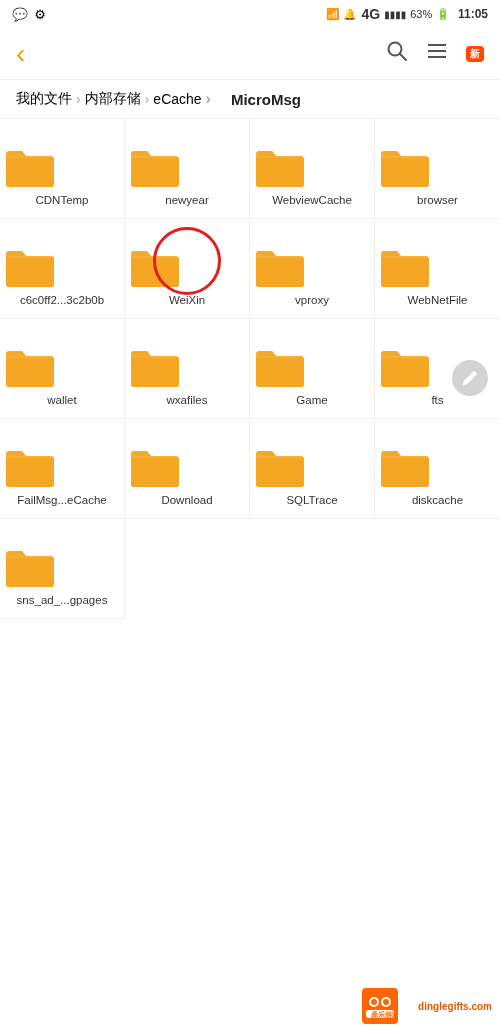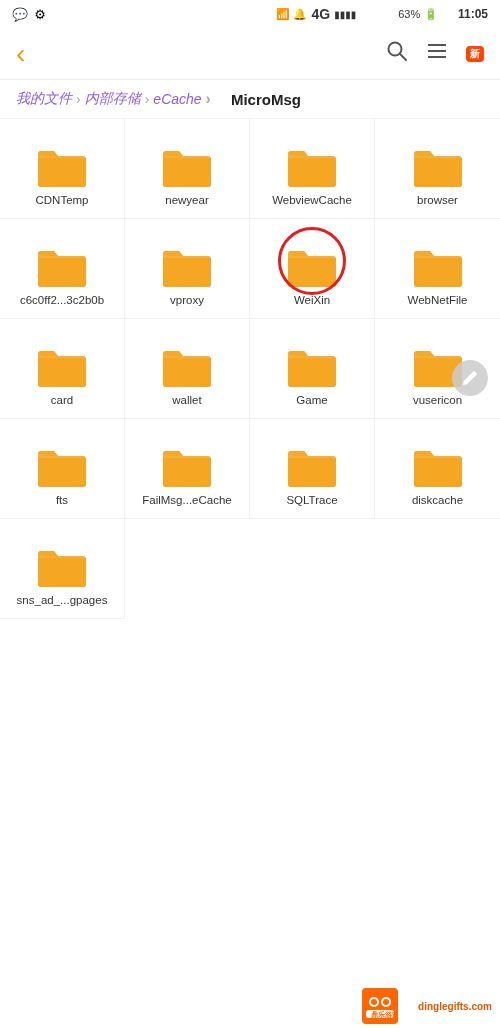--- a/index.html
+++ b/index.html
@@ -79,22 +79,21 @@
     .breadcrumb {
       display: flex;
       align-items: center;
       padding: 10px 16px;
       font-size: 14px;
       color: #555;
       background: #fff;
       flex-wrap: wrap;
     }
     .breadcrumb-item {
-      color: #8b5cf6;
-      font-style: italic;
+      color: #000000;
     }
     .breadcrumb-separator {
       margin: 0 4px;
       color: #aaa;
     }
     .breadcrumb-current {
       color: #222;
       font-weight: bold;
       font-size: 15px;
       padding-left: 16px;
@@ -102,21 +101,20 @@
 
     
     .file-grid {
       display: grid;
       grid-template-columns: repeat(4, 1fr);
       border-top: 1px solid #f0f0f0;
     }
     .file-item {
       display: flex;
       flex-direction: column;
-      align-items: center;
       justify-content: flex-end;
       padding: 14px 4px 10px;
       border-bottom: 1px solid #f0f0f0;
       border-right: 1px solid #f0f0f0;
       position: relative;
       min-height: 100px;
       cursor: pointer;
     }
     .file-item:nth-child(4n) {
       border-right: none;
@@ -197,23 +195,23 @@
 <div class="status-bar">
   <div class="status-left">
     <span class="status-icon">💬</span>
     <span class="status-icon">⚙</span>
   </div>
   <div class="status-right">
     <span style="font-size:11px;">📶</span>
     <span style="font-size:11px;">🔔</span>
     <span style="font-size:14px;font-weight:bold;">4G</span>
     <span style="font-size:10px;">▮▮▮▮</span>
-    <span style="font-size:11px;margin-left:38px;">63%</span>
+    <span style="font-size:11px;">63%</span>
     <span style="font-size:11px;">🔋</span>
-    <span style="font-size:12px;font-weight:bold;margin-left:16px;">11:05</span>
+    <span style="font-size:12px;font-weight:bold;margin-left:4px;">11:05</span>
   </div>
 </div>
 
 <div class="nav-bar">
   <div class="nav-left">
     <span class="nav-back" style="font-size:28px;color:#e8a000;font-weight:300;">‹</span>
   </div>
   <div class="nav-right">
     <span class="nav-icon">
       <svg width="22" height="22" viewBox="0 0 22 22" fill="none" xmlns="http://www.w3.org/2000/svg">
@@ -282,86 +280,86 @@
     <path d="M2 10 C2 8 3.5 7 5 7 L18 7 L22 12 L10 12 Z" fill="#f5a623" opacity="0.7"></path>
   </svg></div>
       <span class="file-name">c6c0ff2...3c2b0b</span>
     </div>
     <div class="file-item">
       <div class="folder-icon"><svg viewBox="0 0 52 44" xmlns="http://www.w3.org/2000/svg">
     <path d="M2 10 C2 8 3.5 7 5 7 L18 7 L22 12 L47 12 C49 12 50 13.5 50 15 L50 40 C50 42 49 43 47 43 L5 43 C3 43 2 42 2 40 Z" fill="#f5a623" opacity="0.9"></path>
     <path d="M2 14 L50 14 L50 40 C50 42 49 43 47 43 L5 43 C3 43 2 42 2 40 Z" fill="#f5a623"></path>
     <path d="M2 10 C2 8 3.5 7 5 7 L18 7 L22 12 L10 12 Z" fill="#f5a623" opacity="0.7"></path>
   </svg></div>
-      <span class="file-name">vproxy</span>
-    </div>
-    <div class="file-item">
-      <div class="folder-icon"><svg viewBox="0 0 52 44" xmlns="http://www.w3.org/2000/svg">
-    <path d="M2 10 C2 8 3.5 7 5 7 L18 7 L22 12 L47 12 C49 12 50 13.5 50 15 L50 40 C50 42 49 43 47 43 L5 43 C3 43 2 42 2 40 Z" fill="#f5a623" opacity="0.9"></path>
-    <path d="M2 14 L50 14 L50 40 C50 42 49 43 47 43 L5 43 C3 43 2 42 2 40 Z" fill="#f5a623"></path>
-    <path d="M2 10 C2 8 3.5 7 5 7 L18 7 L22 12 L10 12 Z" fill="#f5a623" opacity="0.7"></path>
-  </svg></div>
       <span class="file-name">WeiXin</span>
       <div class="weixin-highlight"></div>
     </div>
     <div class="file-item">
       <div class="folder-icon"><svg viewBox="0 0 52 44" xmlns="http://www.w3.org/2000/svg">
     <path d="M2 10 C2 8 3.5 7 5 7 L18 7 L22 12 L47 12 C49 12 50 13.5 50 15 L50 40 C50 42 49 43 47 43 L5 43 C3 43 2 42 2 40 Z" fill="#f5a623" opacity="0.9"></path>
     <path d="M2 14 L50 14 L50 40 C50 42 49 43 47 43 L5 43 C3 43 2 42 2 40 Z" fill="#f5a623"></path>
     <path d="M2 10 C2 8 3.5 7 5 7 L18 7 L22 12 L10 12 Z" fill="#f5a623" opacity="0.7"></path>
   </svg></div>
+      <span class="file-name">vproxy</span>
+    </div>
+    <div class="file-item">
+      <div class="folder-icon"><svg viewBox="0 0 52 44" xmlns="http://www.w3.org/2000/svg">
+    <path d="M2 10 C2 8 3.5 7 5 7 L18 7 L22 12 L47 12 C49 12 50 13.5 50 15 L50 40 C50 42 49 43 47 43 L5 43 C3 43 2 42 2 40 Z" fill="#f5a623" opacity="0.9"></path>
+    <path d="M2 14 L50 14 L50 40 C50 42 49 43 47 43 L5 43 C3 43 2 42 2 40 Z" fill="#f5a623"></path>
+    <path d="M2 10 C2 8 3.5 7 5 7 L18 7 L22 12 L10 12 Z" fill="#f5a623" opacity="0.7"></path>
+  </svg></div>
       <span class="file-name">WebNetFile</span>
     </div>
     <div class="file-item">
       <div class="folder-icon"><svg viewBox="0 0 52 44" xmlns="http://www.w3.org/2000/svg">
     <path d="M2 10 C2 8 3.5 7 5 7 L18 7 L22 12 L47 12 C49 12 50 13.5 50 15 L50 40 C50 42 49 43 47 43 L5 43 C3 43 2 42 2 40 Z" fill="#f5a623" opacity="0.9"></path>
     <path d="M2 14 L50 14 L50 40 C50 42 49 43 47 43 L5 43 C3 43 2 42 2 40 Z" fill="#f5a623"></path>
     <path d="M2 10 C2 8 3.5 7 5 7 L18 7 L22 12 L10 12 Z" fill="#f5a623" opacity="0.7"></path>
   </svg></div>
-      <span class="file-name">card</span>
-    </div>
-    <div class="file-item">
-      <div class="folder-icon"><svg viewBox="0 0 52 44" xmlns="http://www.w3.org/2000/svg">
-    <path d="M2 10 C2 8 3.5 7 5 7 L18 7 L22 12 L47 12 C49 12 50 13.5 50 15 L50 40 C50 42 49 43 47 43 L5 43 C3 43 2 42 2 40 Z" fill="#f5a623" opacity="0.9"></path>
-    <path d="M2 14 L50 14 L50 40 C50 42 49 43 47 43 L5 43 C3 43 2 42 2 40 Z" fill="#f5a623"></path>
-    <path d="M2 10 C2 8 3.5 7 5 7 L18 7 L22 12 L10 12 Z" fill="#f5a623" opacity="0.7"></path>
-  </svg></div>
       <span class="file-name">wallet</span>
     </div>
     <div class="file-item">
       <div class="folder-icon"><svg viewBox="0 0 52 44" xmlns="http://www.w3.org/2000/svg">
     <path d="M2 10 C2 8 3.5 7 5 7 L18 7 L22 12 L47 12 C49 12 50 13.5 50 15 L50 40 C50 42 49 43 47 43 L5 43 C3 43 2 42 2 40 Z" fill="#f5a623" opacity="0.9"></path>
     <path d="M2 14 L50 14 L50 40 C50 42 49 43 47 43 L5 43 C3 43 2 42 2 40 Z" fill="#f5a623"></path>
     <path d="M2 10 C2 8 3.5 7 5 7 L18 7 L22 12 L10 12 Z" fill="#f5a623" opacity="0.7"></path>
   </svg></div>
+      <span class="file-name">wxafiles</span>
+    </div>
+    <div class="file-item">
+      <div class="folder-icon"><svg viewBox="0 0 52 44" xmlns="http://www.w3.org/2000/svg">
+    <path d="M2 10 C2 8 3.5 7 5 7 L18 7 L22 12 L47 12 C49 12 50 13.5 50 15 L50 40 C50 42 49 43 47 43 L5 43 C3 43 2 42 2 40 Z" fill="#f5a623" opacity="0.9"></path>
+    <path d="M2 14 L50 14 L50 40 C50 42 49 43 47 43 L5 43 C3 43 2 42 2 40 Z" fill="#f5a623"></path>
+    <path d="M2 10 C2 8 3.5 7 5 7 L18 7 L22 12 L10 12 Z" fill="#f5a623" opacity="0.7"></path>
+  </svg></div>
       <span class="file-name">Game</span>
     </div>
     <div class="file-item">
       <div class="folder-icon"><svg viewBox="0 0 52 44" xmlns="http://www.w3.org/2000/svg">
     <path d="M2 10 C2 8 3.5 7 5 7 L18 7 L22 12 L47 12 C49 12 50 13.5 50 15 L50 40 C50 42 49 43 47 43 L5 43 C3 43 2 42 2 40 Z" fill="#f5a623" opacity="0.9"></path>
     <path d="M2 14 L50 14 L50 40 C50 42 49 43 47 43 L5 43 C3 43 2 42 2 40 Z" fill="#f5a623"></path>
     <path d="M2 10 C2 8 3.5 7 5 7 L18 7 L22 12 L10 12 Z" fill="#f5a623" opacity="0.7"></path>
   </svg></div>
-      <span class="file-name">vusericon</span>
-    </div>
-    <div class="file-item">
-      <div class="folder-icon"><svg viewBox="0 0 52 44" xmlns="http://www.w3.org/2000/svg">
-    <path d="M2 10 C2 8 3.5 7 5 7 L18 7 L22 12 L47 12 C49 12 50 13.5 50 15 L50 40 C50 42 49 43 47 43 L5 43 C3 43 2 42 2 40 Z" fill="#f5a623" opacity="0.9"></path>
-    <path d="M2 14 L50 14 L50 40 C50 42 49 43 47 43 L5 43 C3 43 2 42 2 40 Z" fill="#f5a623"></path>
-    <path d="M2 10 C2 8 3.5 7 5 7 L18 7 L22 12 L10 12 Z" fill="#f5a623" opacity="0.7"></path>
-  </svg></div>
       <span class="file-name">fts</span>
     </div>
     <div class="file-item">
       <div class="folder-icon"><svg viewBox="0 0 52 44" xmlns="http://www.w3.org/2000/svg">
     <path d="M2 10 C2 8 3.5 7 5 7 L18 7 L22 12 L47 12 C49 12 50 13.5 50 15 L50 40 C50 42 49 43 47 43 L5 43 C3 43 2 42 2 40 Z" fill="#f5a623" opacity="0.9"></path>
     <path d="M2 14 L50 14 L50 40 C50 42 49 43 47 43 L5 43 C3 43 2 42 2 40 Z" fill="#f5a623"></path>
     <path d="M2 10 C2 8 3.5 7 5 7 L18 7 L22 12 L10 12 Z" fill="#f5a623" opacity="0.7"></path>
   </svg></div>
       <span class="file-name">FailMsg...eCache</span>
+    </div>
+    <div class="file-item">
+      <div class="folder-icon"><svg viewBox="0 0 52 44" xmlns="http://www.w3.org/2000/svg">
+    <path d="M2 10 C2 8 3.5 7 5 7 L18 7 L22 12 L47 12 C49 12 50 13.5 50 15 L50 40 C50 42 49 43 47 43 L5 43 C3 43 2 42 2 40 Z" fill="#f5a623" opacity="0.9"></path>
+    <path d="M2 14 L50 14 L50 40 C50 42 49 43 47 43 L5 43 C3 43 2 42 2 40 Z" fill="#f5a623"></path>
+    <path d="M2 10 C2 8 3.5 7 5 7 L18 7 L22 12 L10 12 Z" fill="#f5a623" opacity="0.7"></path>
+  </svg></div>
+      <span class="file-name">Download</span>
     </div>
     <div class="file-item">
       <div class="folder-icon"><svg viewBox="0 0 52 44" xmlns="http://www.w3.org/2000/svg">
     <path d="M2 10 C2 8 3.5 7 5 7 L18 7 L22 12 L47 12 C49 12 50 13.5 50 15 L50 40 C50 42 49 43 47 43 L5 43 C3 43 2 42 2 40 Z" fill="#f5a623" opacity="0.9"></path>
     <path d="M2 14 L50 14 L50 40 C50 42 49 43 47 43 L5 43 C3 43 2 42 2 40 Z" fill="#f5a623"></path>
     <path d="M2 10 C2 8 3.5 7 5 7 L18 7 L22 12 L10 12 Z" fill="#f5a623" opacity="0.7"></path>
   </svg></div>
       <span class="file-name">SQLTrace</span>
     </div>
     <div class="file-item">

